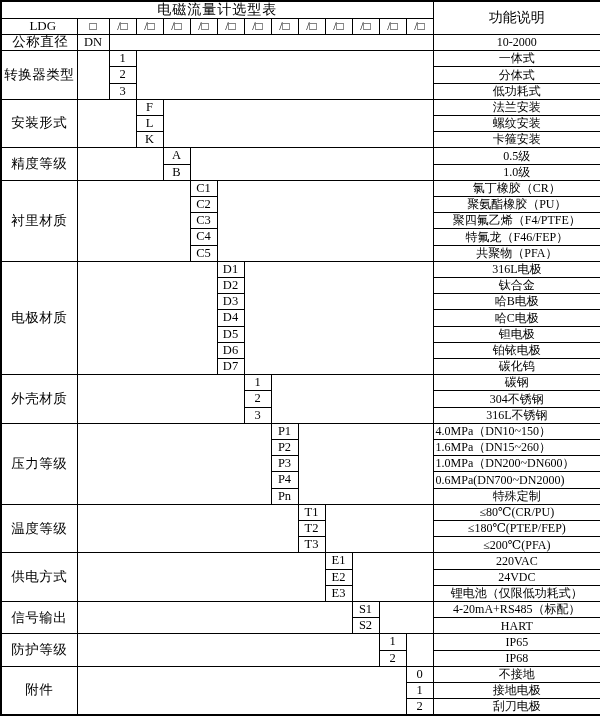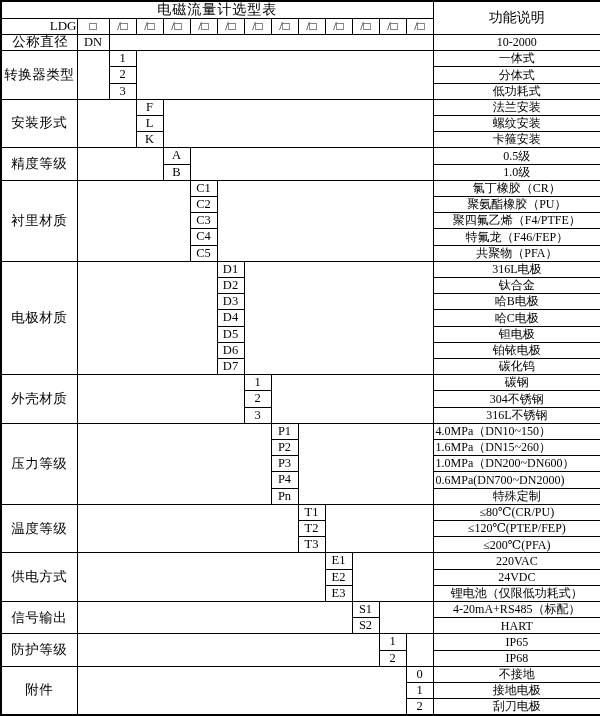--- a/index.html
+++ b/index.html
@@ -5,21 +5,21 @@
   html,body{margin:0;padding:0;background:#fff;}
   body{width:600px;font-family:"Liberation Serif","DejaVu Serif",serif;color:#000;}
   table{border-collapse:collapse;table-layout:fixed;width:600px;height:716px;border:2px solid #000;background:#fff;}
   td{border:1px solid #000;text-align:center;vertical-align:middle;padding:0;font-size:13px;line-height:1.05;overflow:hidden;white-space:nowrap;}
   tr{height:16px;}
   tr.r-title{height:17px;padding-left:14px;}
   .title{font-size:14px;letter-spacing:1px;}
   .desc-h{font-size:14px;}
   .lbl{font-size:13.5px;letter-spacing:0.5px;}
   .lbl-left{text-align:center;padding-left:2px;}
-  .model{text-align:right;padding-left:7px;font-size:13px;}
+  .model{text-align:center;padding-left:7px;font-size:13px;}
   .code{font-size:12.5px;margin-left:41px;}
   .sbox{font-size:12px;}
   .desc{font-size:12px;}
   .al{text-align:left;padding-left:2px;}
 </style>
 </head>
 <body>
 
 <table>
   <colgroup>
@@ -212,21 +212,21 @@
 
   <tr>
     <td class="lbl" rowspan="3">温度等级</td>
     <td class="empty" colspan="8" rowspan="3"></td>
     <td class="code">T1</td>
     <td class="empty" colspan="4" rowspan="3"></td>
     <td class="desc">≤80℃(CR/PU)</td>
   </tr>
   <tr>
     <td class="code">T2</td>
-    <td class="desc">≤120℃(PTEP/FEP)</td>
+    <td class="desc">≤180℃(PTEP/FEP)</td>
   </tr>
   <tr>
     <td class="code">T3</td>
     <td class="desc">≤200℃(PFA)</td>
   </tr>
 
   <tr>
     <td class="lbl" rowspan="3">供电方式</td>
     <td class="empty" colspan="9" rowspan="3"></td>
     <td class="code">E1</td>

